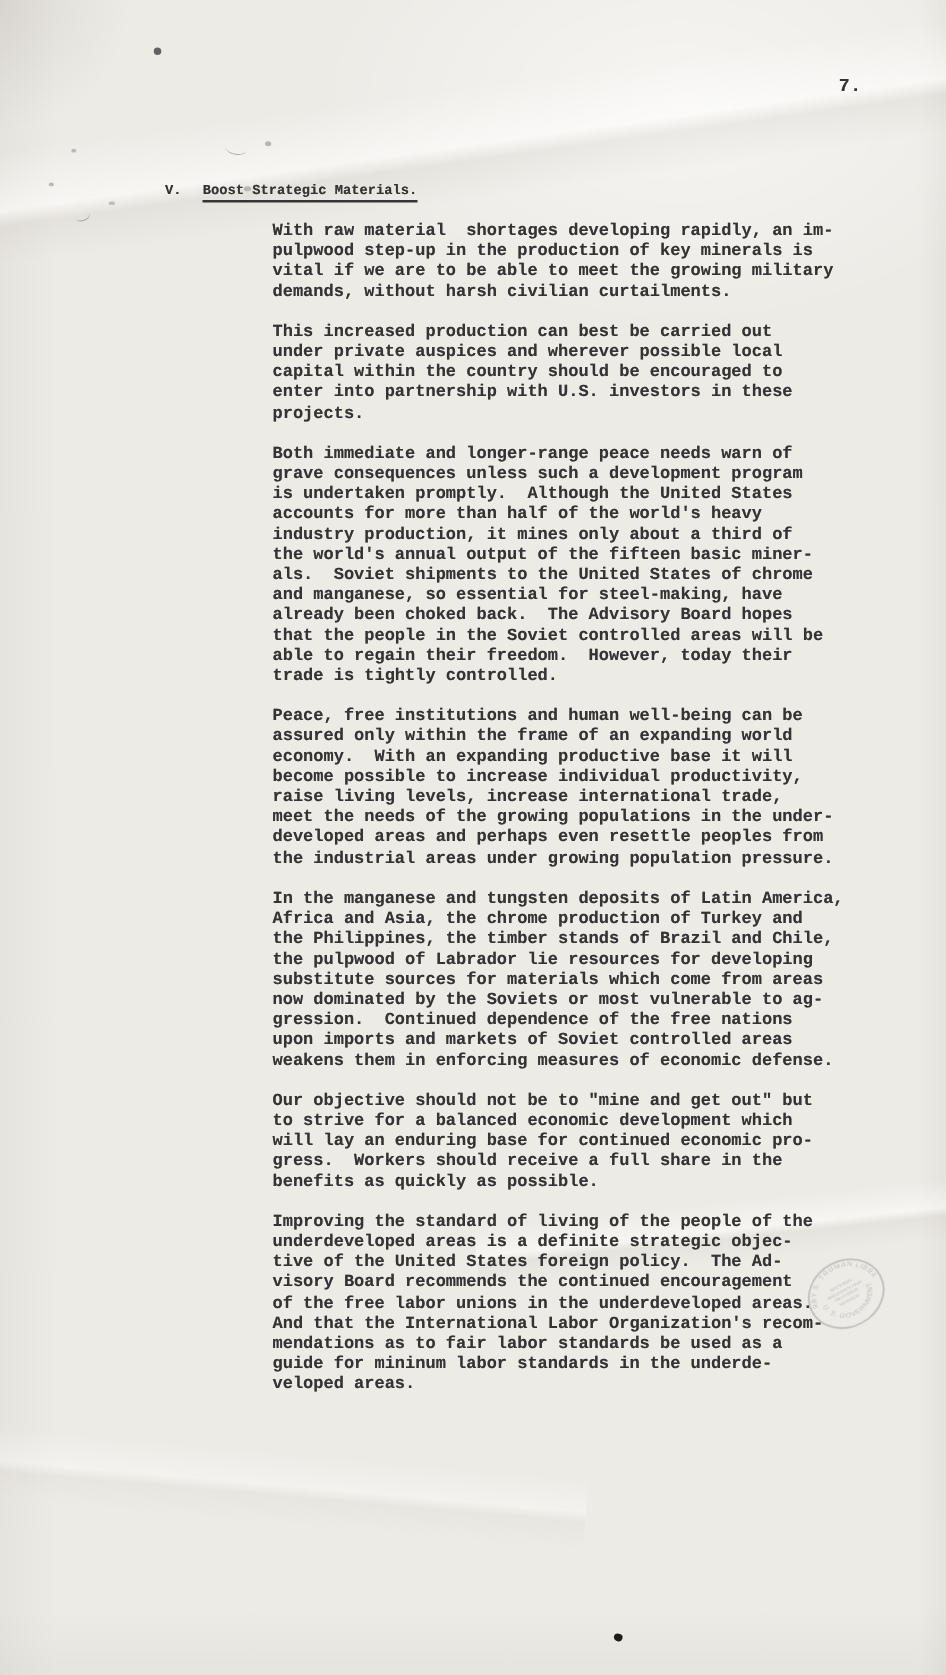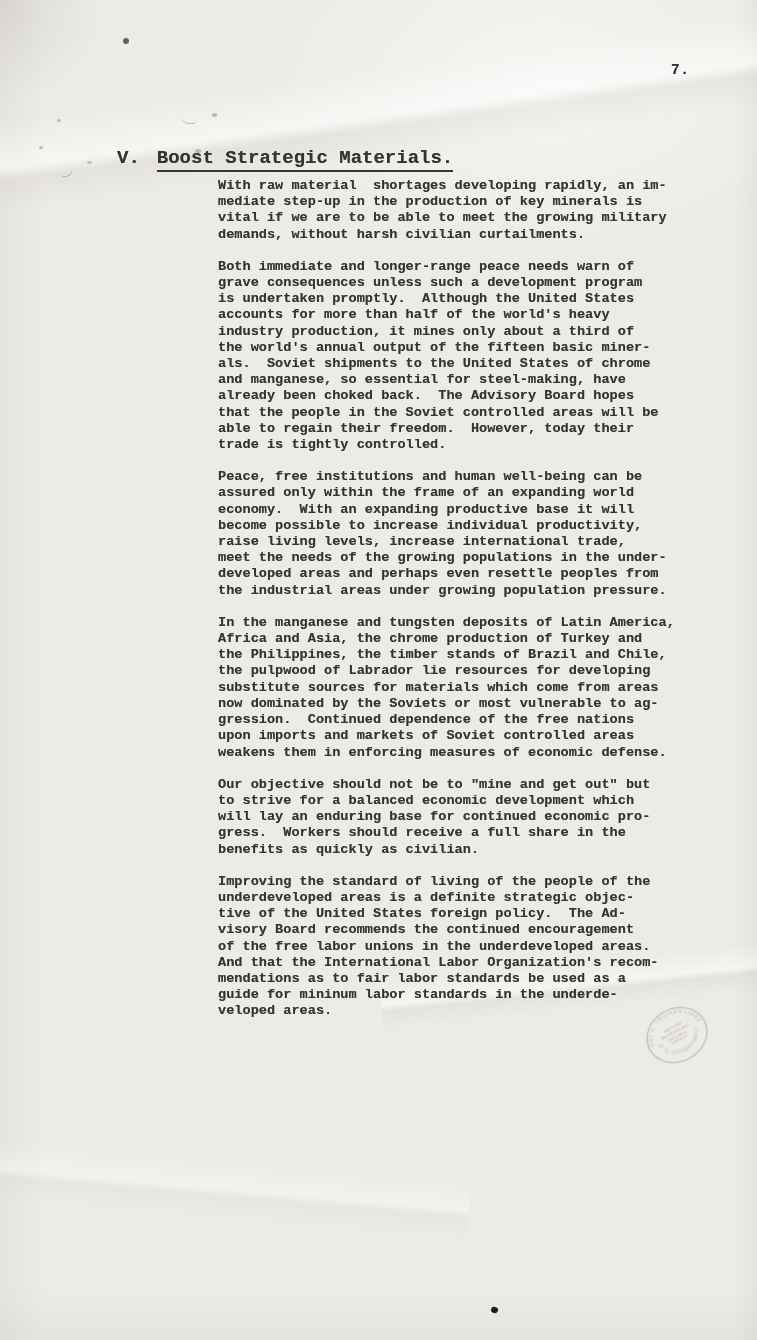--- a/index.html
+++ b/index.html
@@ -34,22 +34,22 @@
     top: 1140px; left: -90px; width: 560px; height: 90px;
     transform: rotate(5deg);
     background: linear-gradient(to bottom, rgba(255,255,255,0) 20%, rgba(255,255,255,0.35) 50%, rgba(190,185,175,0.10) 60%, rgba(255,255,255,0) 85%);
   }
   .page-number {
     position: absolute; top: 62px; left: 671px;
     font-size: 14.5px; font-weight: 700; letter-spacing: 0.5px;
     text-shadow: 0 0 0.4px rgba(40,40,40,0.55);
   }
   .heading {
-    position: absolute; top: 147px; left: 117px;
-    font-size: 19px; font-weight: 700; white-space: nowrap;
+    position: absolute; top: 147px; left: 132px;
+    font-size: 11px; font-weight: 700; white-space: nowrap;
     text-shadow: 0 0 0.4px rgba(40,40,40,0.55);
   }
   .heading .numeral { margin-right: 17px; }
   .heading .title {
     border-bottom: 2.4px solid #363636;
     padding-bottom: 1px;
   }
   .doc-body {
     position: absolute; top: 178px; left: 218px; width: 486px;
   }
@@ -97,23 +97,28 @@
   <div class="crease crease-bottom"></div>
 
   <div class="page-number">7.</div>
 
   <div class="heading">
     <span class="numeral">V.</span><span class="title">Boost Strategic Materials.</span>
   </div>
 
   <div class="doc-body">
     <p class="para">With raw material  shortages developing rapidly, an im-
-mediate step-up in the production of key minerals is
+pulpwood step-up in the production of key minerals is
 vital if we are to be able to meet the growing military
 demands, without harsh civilian curtailments.</p>
+    <p class="para">This increased production can best be carried out
+under private auspices and wherever possible local
+capital within the country should be encouraged to
+enter into partnership with U.S. investors in these
+projects.</p>
     <p class="para">Both immediate and longer-range peace needs warn of
 grave consequences unless such a development program
 is undertaken promptly.  Although the United States
 accounts for more than half of the world's heavy
 industry production, it mines only about a third of
 the world's annual output of the fifteen basic miner-
 als.  Soviet shipments to the United States of chrome
 and manganese, so essential for steel-making, have
 already been choked back.  The Advisory Board hopes
 that the people in the Soviet controlled areas will be
@@ -133,21 +138,21 @@
 the pulpwood of Labrador lie resources for developing
 substitute sources for materials which come from areas
 now dominated by the Soviets or most vulnerable to ag-
 gression.  Continued dependence of the free nations
 upon imports and markets of Soviet controlled areas
 weakens them in enforcing measures of economic defense.</p>
     <p class="para">Our objective should not be to "mine and get out" but
 to strive for a balanced economic development which
 will lay an enduring base for continued economic pro-
 gress.  Workers should receive a full share in the
-benefits as quickly as civilian.</p>
+benefits as quickly as possible.</p>
     <p class="para">Improving the standard of living of the people of the
 underdeveloped areas is a definite strategic objec-
 tive of the United States foreign policy.  The Ad-
 visory Board recommends the continued encouragement
 of the free labor unions in the underdeveloped areas.
 And that the International Labor Organization's recom-
 mendations as to fair labor standards be used as a
 guide for mininum labor standards in the underde-
 veloped areas.</p>
   </div>

